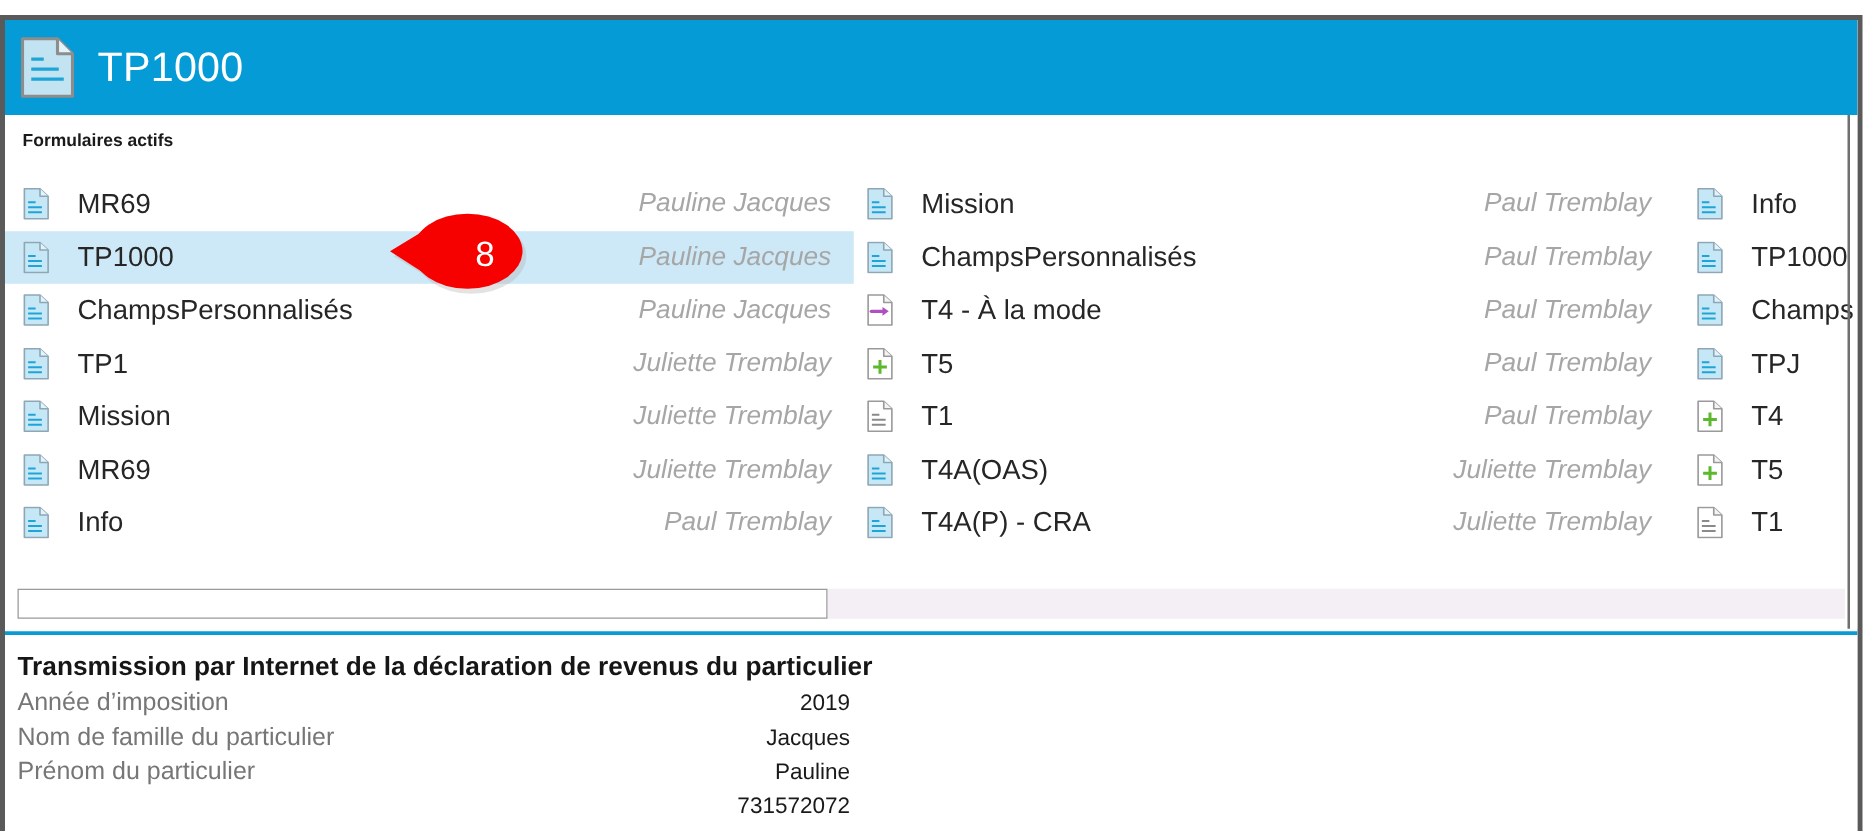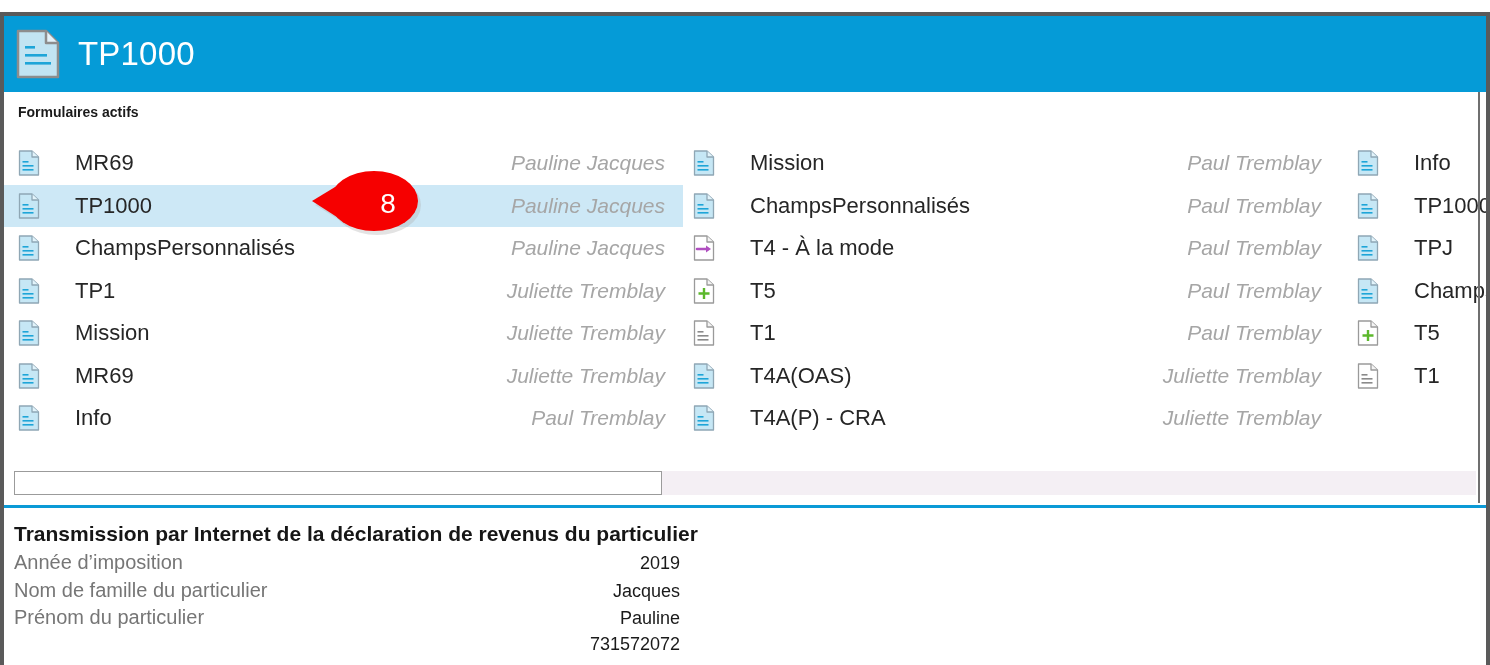--- a/index.html
+++ b/index.html
@@ -55,21 +55,21 @@
     display: flex; align-items: center;
     white-space: nowrap;
   }
   .row.selected { background: #cde8f6; }
 
   .row-icon { flex: none; width: 22px; height: 26px; margin-left: 14px; }
   #col-1 .row-icon { margin-left: 10px; }
   #col-2 .row-icon { margin-left: 18px; }
 
   .row-name {
-    margin-left: 35px;
+    margin-left: 22px;
     font-size: 22px; color: #262626; font-weight: 400;
     overflow: hidden;
   }
   .row-author {
     margin-left: auto; margin-right: 18px;
     font-size: 21px; color: #a6a6a6;
     font-style: italic; font-weight: 400;
   }
 
   
@@ -329,31 +329,39 @@
           <span class="row-name">TP1000</span>
         </div>
         <div class="row">
           <span class="row-icon"><svg width="22" height="26" viewBox="0 0 22 26">
               <path d="M1.5 1 H14 L20.5 7 V25 H1.5 Z" fill="#c6e7f5" stroke="#8fa7b5" stroke-width="1.3" stroke-linejoin="round"></path>
               <path d="M14 1 L14 7 L20.5 7" fill="#e2f4fb" stroke="#8fa7b5" stroke-width="1.3" stroke-linejoin="round"></path>
               <rect x="4.5" y="11" width="6" height="1.6" fill="#1ea5d8"></rect>
               <rect x="4.5" y="15" width="11" height="1.6" fill="#1ea5d8"></rect>
               <rect x="4.5" y="19" width="11" height="1.6" fill="#1ea5d8"></rect>
             </svg></span>
+          <span class="row-name">Champs</span>
+        </div>
+        <div class="row">
+          <span class="row-icon"><svg width="22" height="26" viewBox="0 0 22 26">
+              <path d="M1.5 1 H14 L20.5 7 V25 H1.5 Z" fill="#c6e7f5" stroke="#8fa7b5" stroke-width="1.3" stroke-linejoin="round"></path>
+              <path d="M14 1 L14 7 L20.5 7" fill="#e2f4fb" stroke="#8fa7b5" stroke-width="1.3" stroke-linejoin="round"></path>
+              <rect x="4.5" y="11" width="6" height="1.6" fill="#1ea5d8"></rect>
+              <rect x="4.5" y="15" width="11" height="1.6" fill="#1ea5d8"></rect>
+              <rect x="4.5" y="19" width="11" height="1.6" fill="#1ea5d8"></rect>
+            </svg></span>
           <span class="row-name">TPJ</span>
         </div>
         <div class="row">
           <span class="row-icon"><svg width="22" height="26" viewBox="0 0 22 26">
-              <path d="M1.5 1 H14 L20.5 7 V25 H1.5 Z" fill="#c6e7f5" stroke="#8fa7b5" stroke-width="1.3" stroke-linejoin="round"></path>
-              <path d="M14 1 L14 7 L20.5 7" fill="#e2f4fb" stroke="#8fa7b5" stroke-width="1.3" stroke-linejoin="round"></path>
-              <rect x="4.5" y="11" width="6" height="1.6" fill="#1ea5d8"></rect>
-              <rect x="4.5" y="15" width="11" height="1.6" fill="#1ea5d8"></rect>
-              <rect x="4.5" y="19" width="11" height="1.6" fill="#1ea5d8"></rect>
-            </svg></span>
-          <span class="row-name">Champs</span>
+              <path d="M1.5 1 H14 L20.5 7 V25 H1.5 Z" fill="#ffffff" stroke="#9a9a9a" stroke-width="1.3" stroke-linejoin="round"></path>
+              <path d="M14 1 L14 7 L20.5 7" fill="#f4f4f4" stroke="#9a9a9a" stroke-width="1.3" stroke-linejoin="round"></path>
+              <path d="M11 10 V21 M5.5 15.5 H16.5" stroke="#5cb82c" stroke-width="2.4"></path>
+            </svg></span>
+          <span class="row-name">T4</span>
         </div>
         <div class="row">
           <span class="row-icon"><svg width="22" height="26" viewBox="0 0 22 26">
               <path d="M1.5 1 H14 L20.5 7 V25 H1.5 Z" fill="#ffffff" stroke="#9a9a9a" stroke-width="1.3" stroke-linejoin="round"></path>
               <path d="M14 1 L14 7 L20.5 7" fill="#f4f4f4" stroke="#9a9a9a" stroke-width="1.3" stroke-linejoin="round"></path>
               <path d="M11 10 V21 M5.5 15.5 H16.5" stroke="#5cb82c" stroke-width="2.4"></path>
             </svg></span>
           <span class="row-name">T5</span>
         </div>
         <div class="row">

